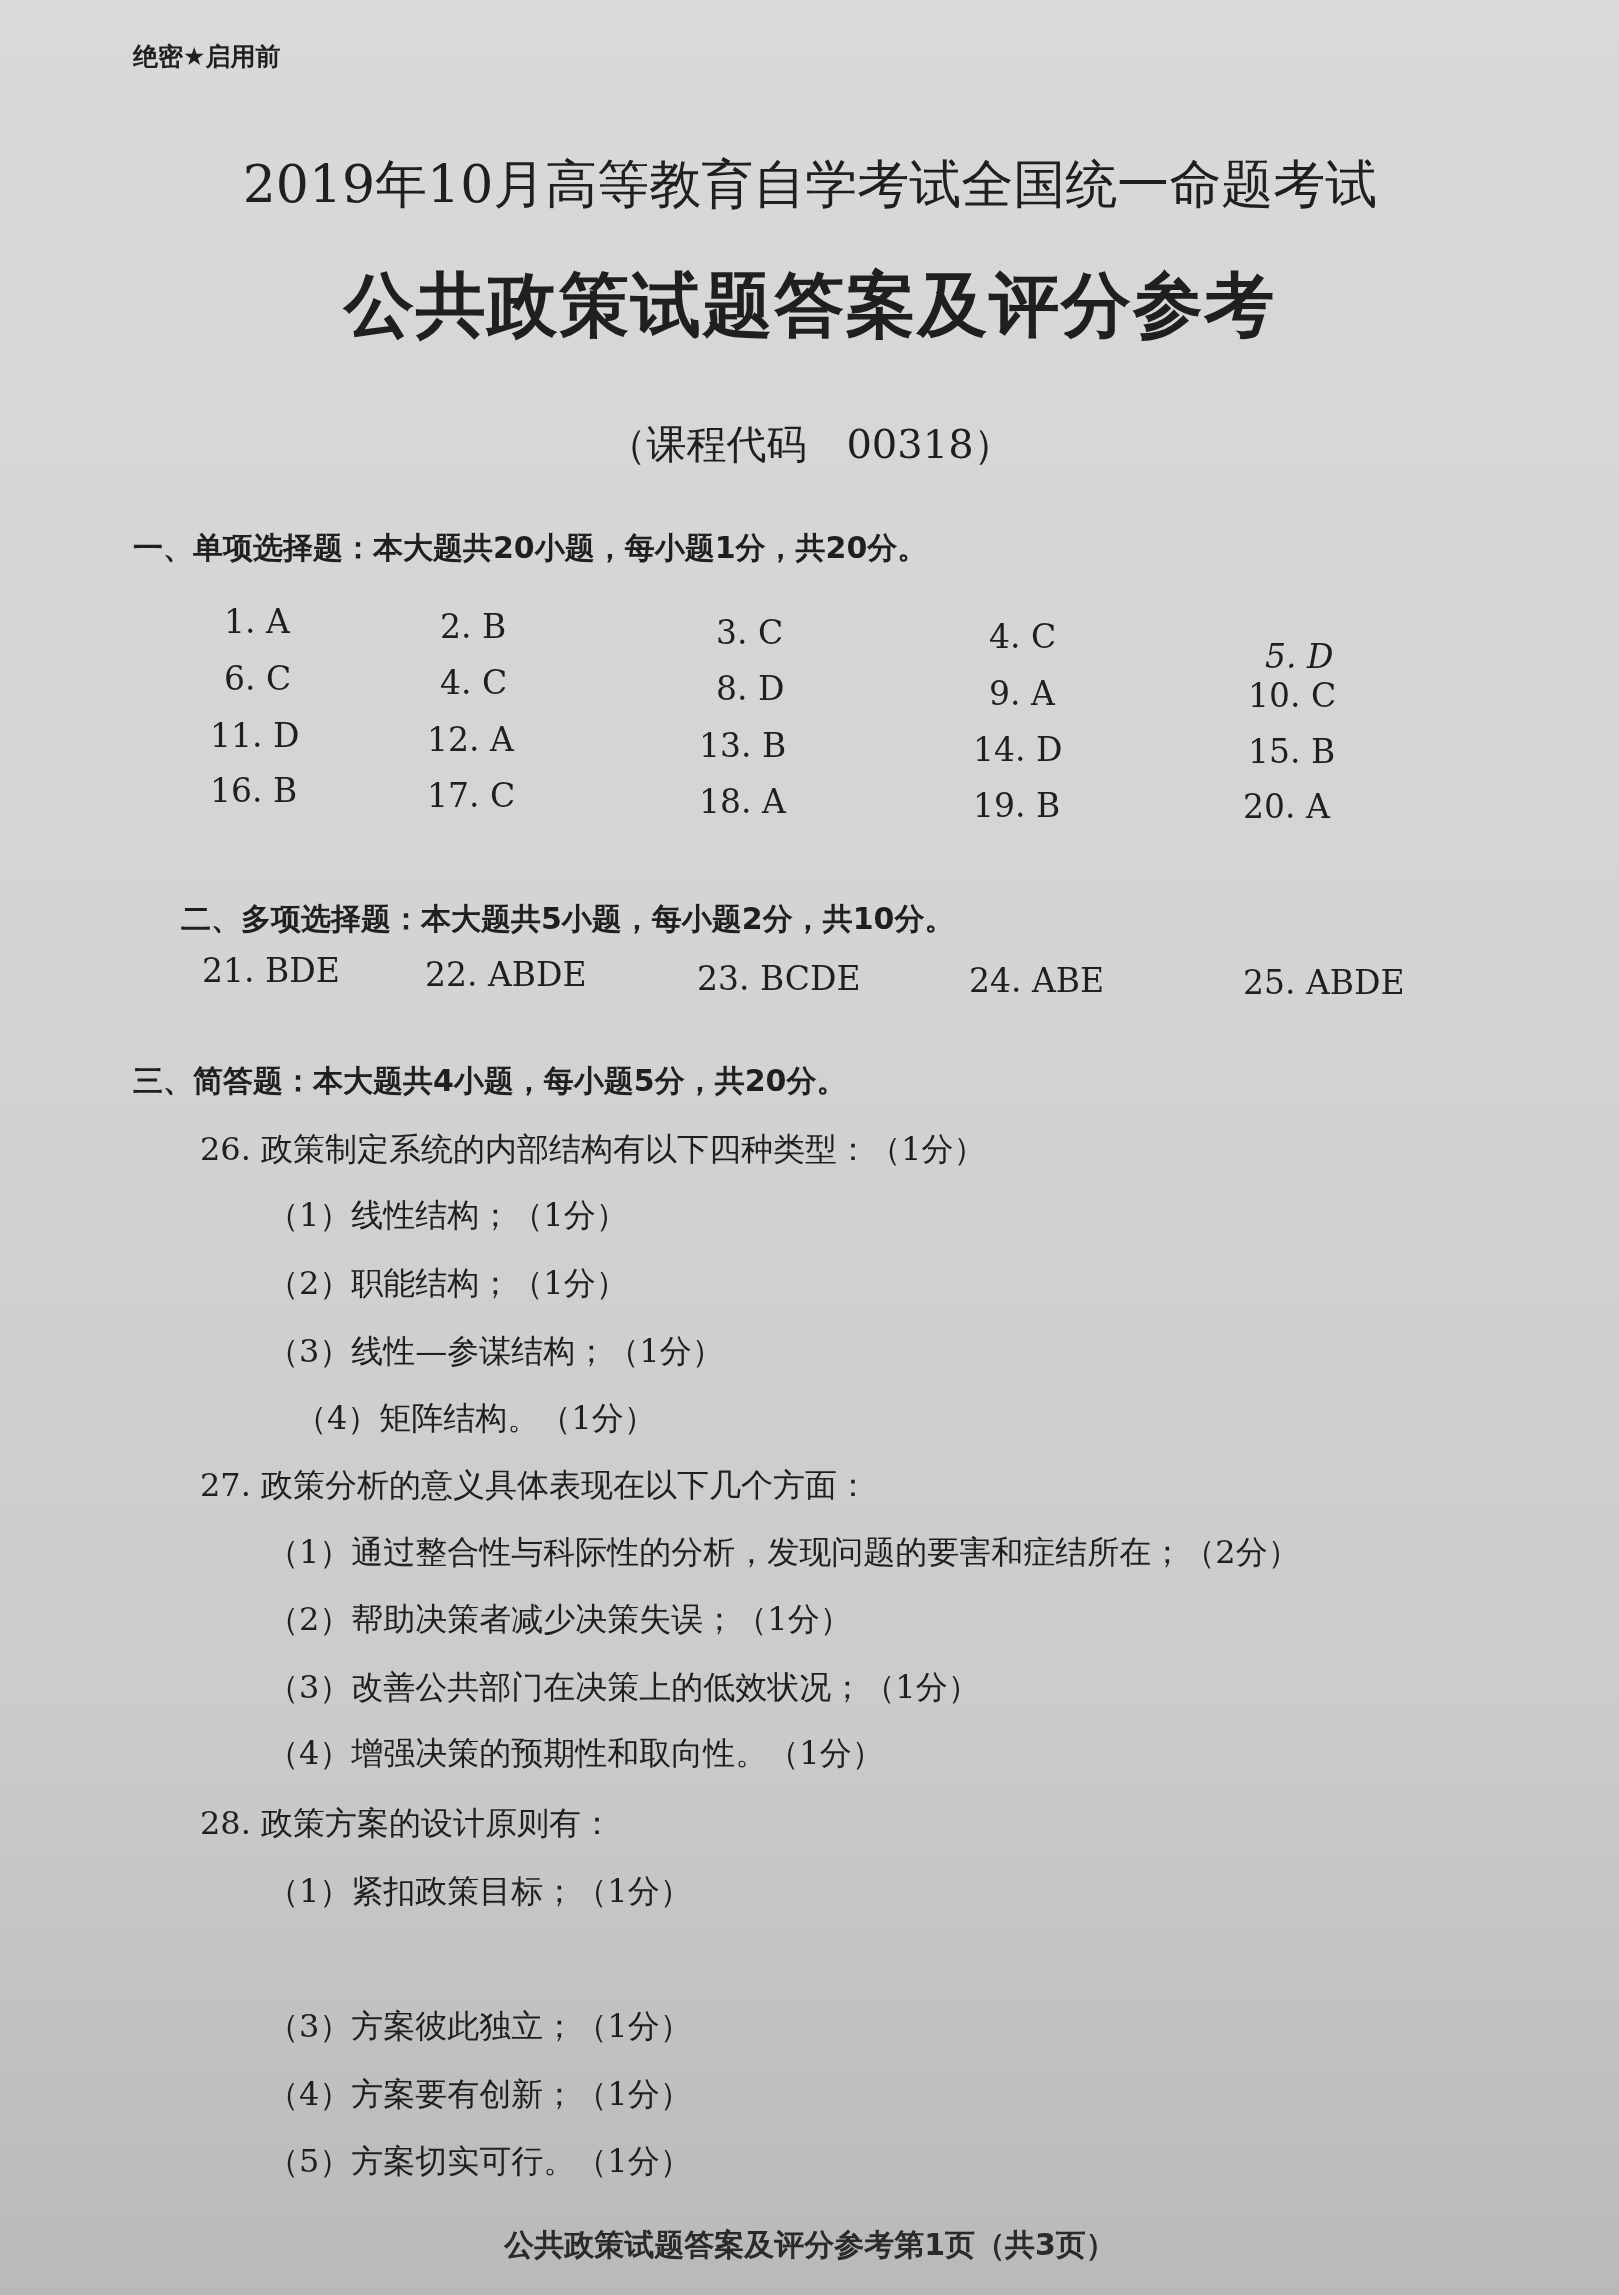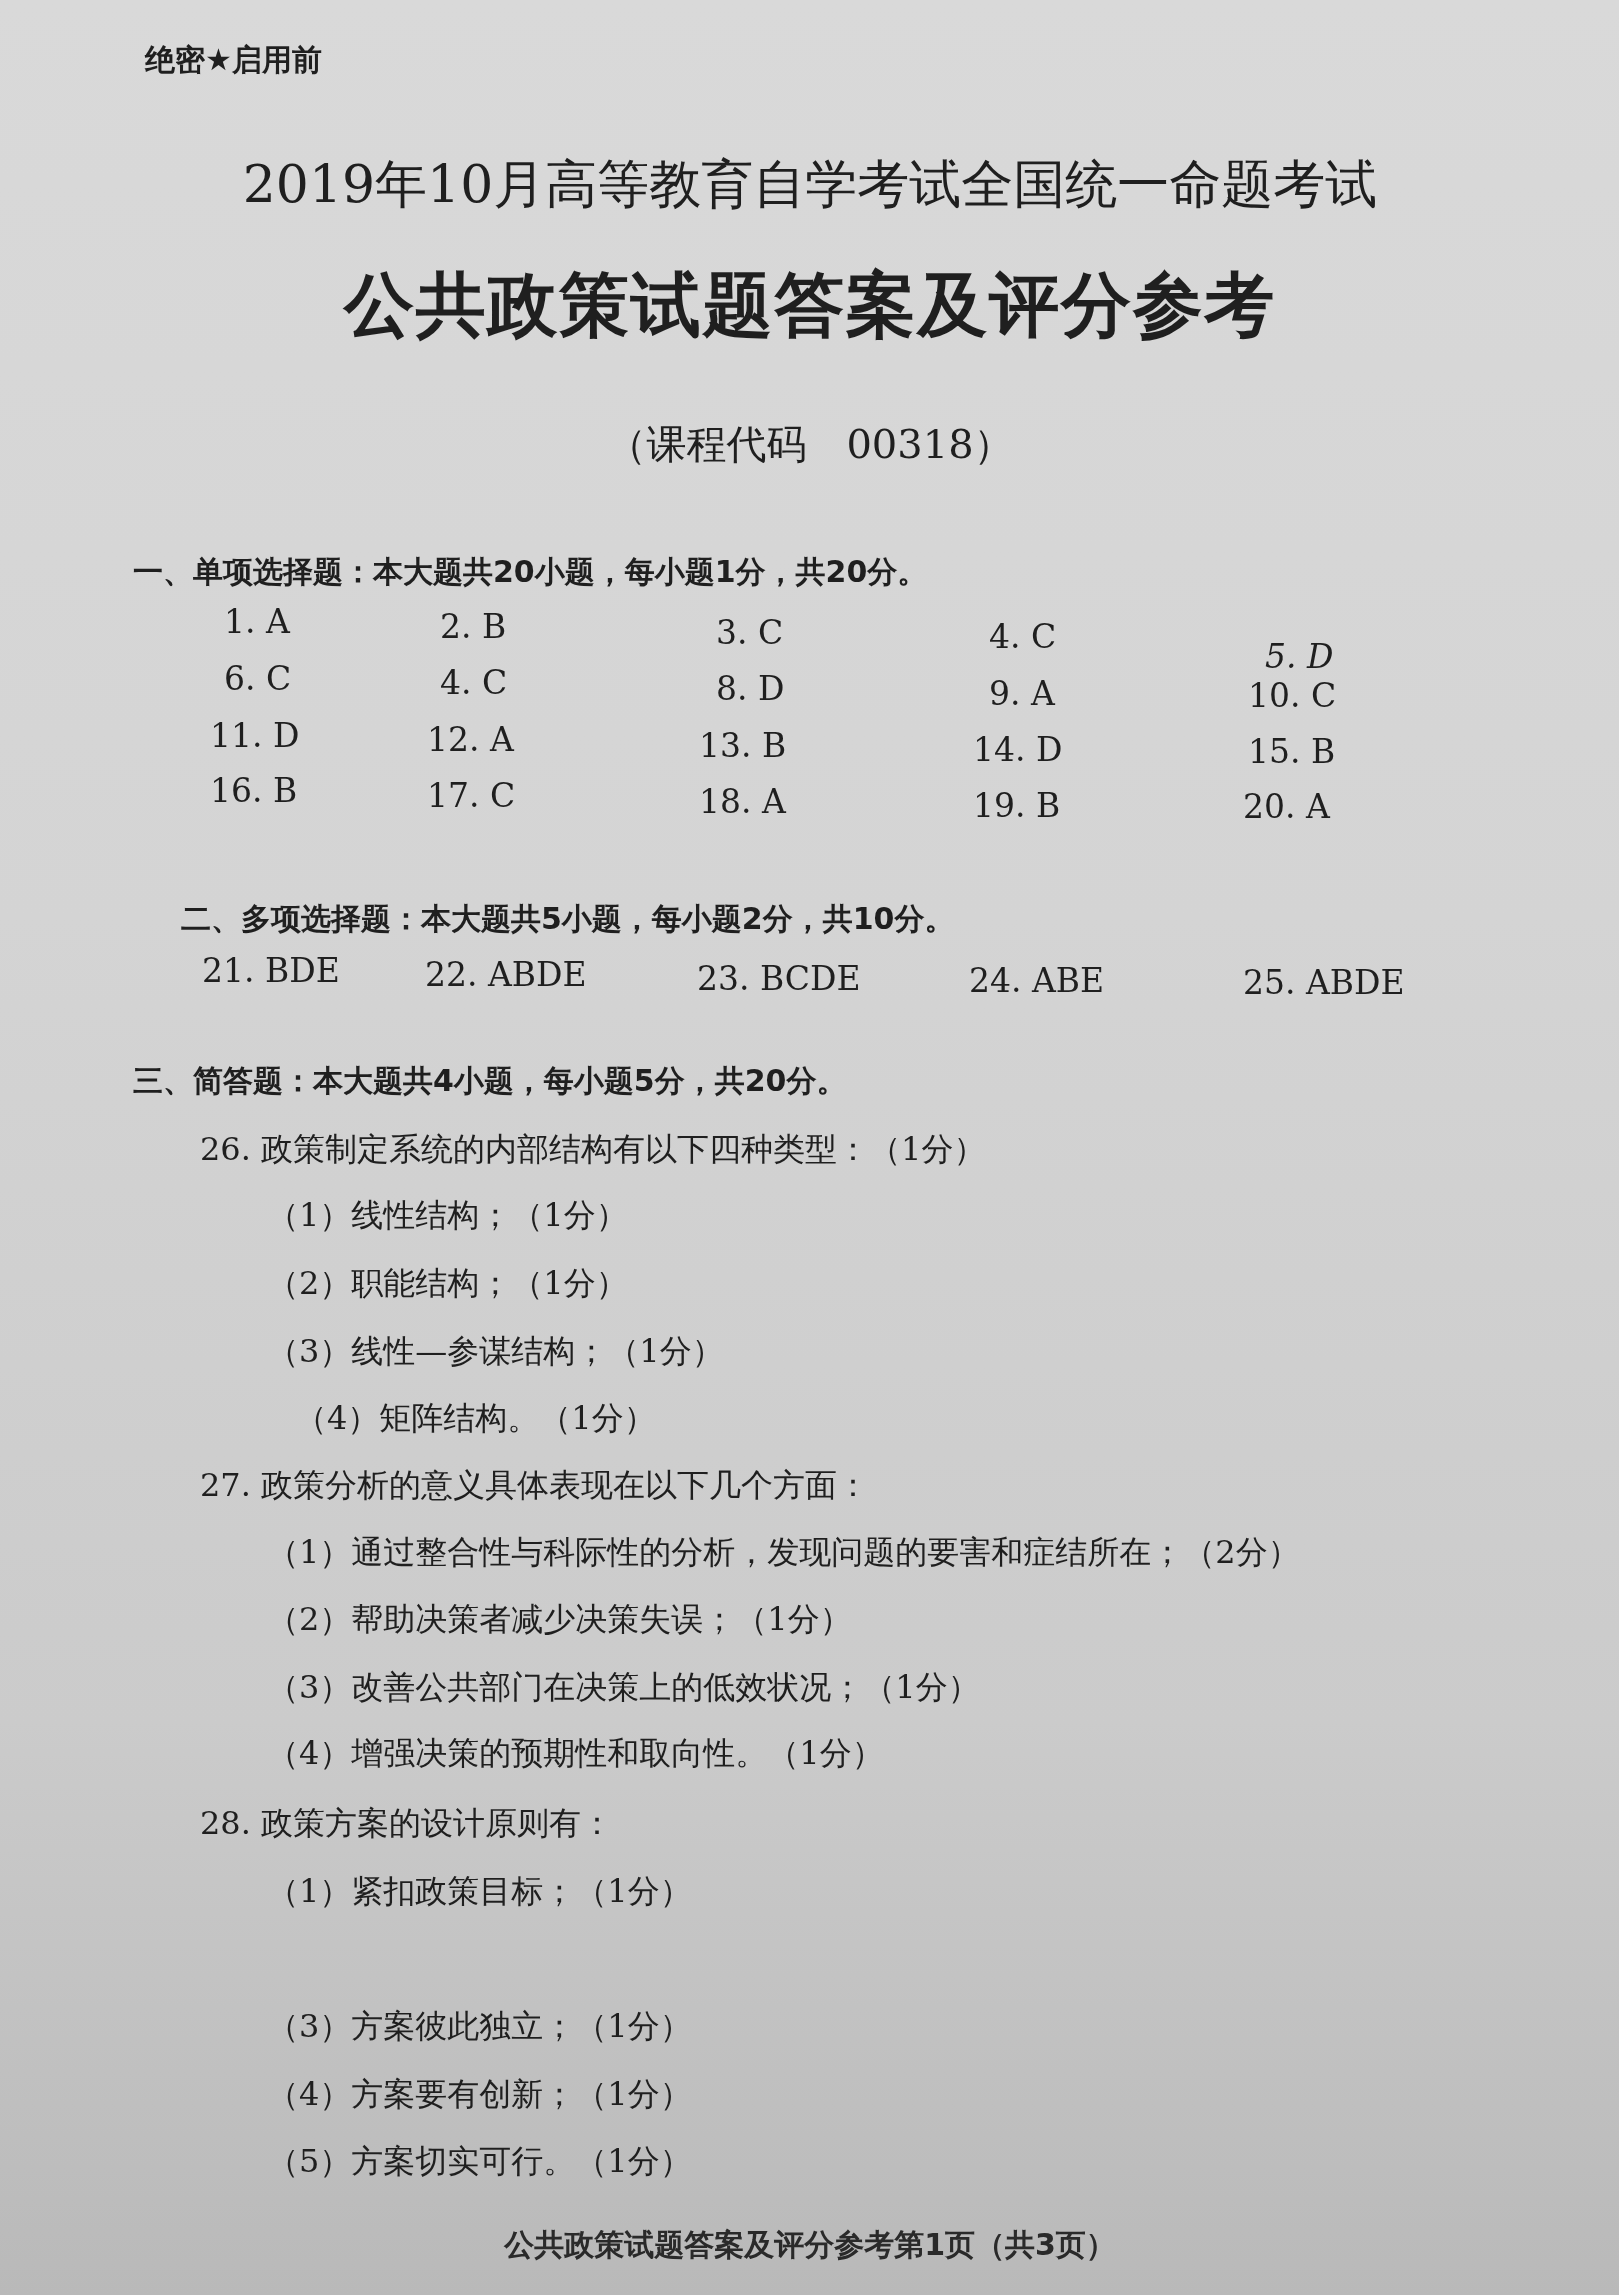--- a/index.html
+++ b/index.html
@@ -4,40 +4,40 @@
 <style>
   html, body { margin: 0; padding: 0; }
   body {
     width: 1620px; height: 2295px; overflow: hidden;
     background: linear-gradient(180deg, #d9d9d9 0%, #d4d4d4 40%, #cbcbcb 75%, #b9b9b9 100%);
     font-family: "DejaVu Serif", "Liberation Serif", serif;
     color: #1f1f1f; position: relative;
   }
   .page { position: absolute; left: 0; top: 0; width: 1620px; height: 2295px; }
   .abs { position: absolute; white-space: nowrap; }
-  .conf { left: 133px; top: 40px; font-family: "DejaVu Sans", sans-serif; font-weight: bold; font-size: 30px; margin-left: 12px; }
+  .conf { left: 133px; top: 40px; font-family: "DejaVu Sans", sans-serif; font-weight: bold; font-size: 25px; }
   .title1 { left: 0; width: 1620px; top: 150px; text-align: center; font-size: 52px; padding-left: 0; }
   .title2 { left: 0; width: 1620px; top: 259px; text-align: center; font-family: "DejaVu Sans", sans-serif; font-weight: bold; font-size: 70px; letter-spacing: 1.7px; }
   .code { left: 0; width: 1620px; top: 417px; text-align: center; font-size: 40px; }
   .sec { font-family: "DejaVu Sans", sans-serif; font-weight: bold; font-size: 30px; left: 133px; }
   .ans { font-size: 33px; }
   .q { font-size: 32px; left: 200px; }
   .item { font-size: 32px; left: 267px; }
   .footer { left: 0; width: 1620px; top: 2225px; text-align: center; font-size: 30px; font-family: "DejaVu Sans", sans-serif; font-weight: bold; color:#2a2a2a; }
 </style>
 </head>
 <body>
 
 <div class="page">
   <div class="abs conf">绝密★启用前</div>
   <div class="abs title1">2019年10月高等教育自学考试全国统一命题考试</div>
   <div class="abs title2">公共政策试题答案及评分参考</div>
   <div class="abs code">（课程代码　00318）</div>
 
-  <div class="abs sec" style="top:552px;text-align:center;">一、单项选择题：本大题共20小题，每小题1分，共20分。</div>
+  <div class="abs sec" style="top:528px;text-align:center;">一、单项选择题：本大题共20小题，每小题1分，共20分。</div>
   <div class="abs ans" style="left:224px; top:602px;">1. A</div>
   <div class="abs ans" style="left:440px; top:607px;">2. B</div>
   <div class="abs ans" style="left:716px; top:613px;">3. C</div>
   <div class="abs ans" style="left:989px; top:617px;">4. C</div>
   <div class="abs ans" style="left:1265px; top:637px;font-style:italic;">5. D</div>
 
   <div class="abs ans" style="left:224px; top:659px;">6. C</div>
   <div class="abs ans" style="left:440px; top:663px;">4. C</div>
   <div class="abs ans" style="left:716px; top:669px;">8. D</div>
   <div class="abs ans" style="left:989px; top:674px;">9. A</div>

